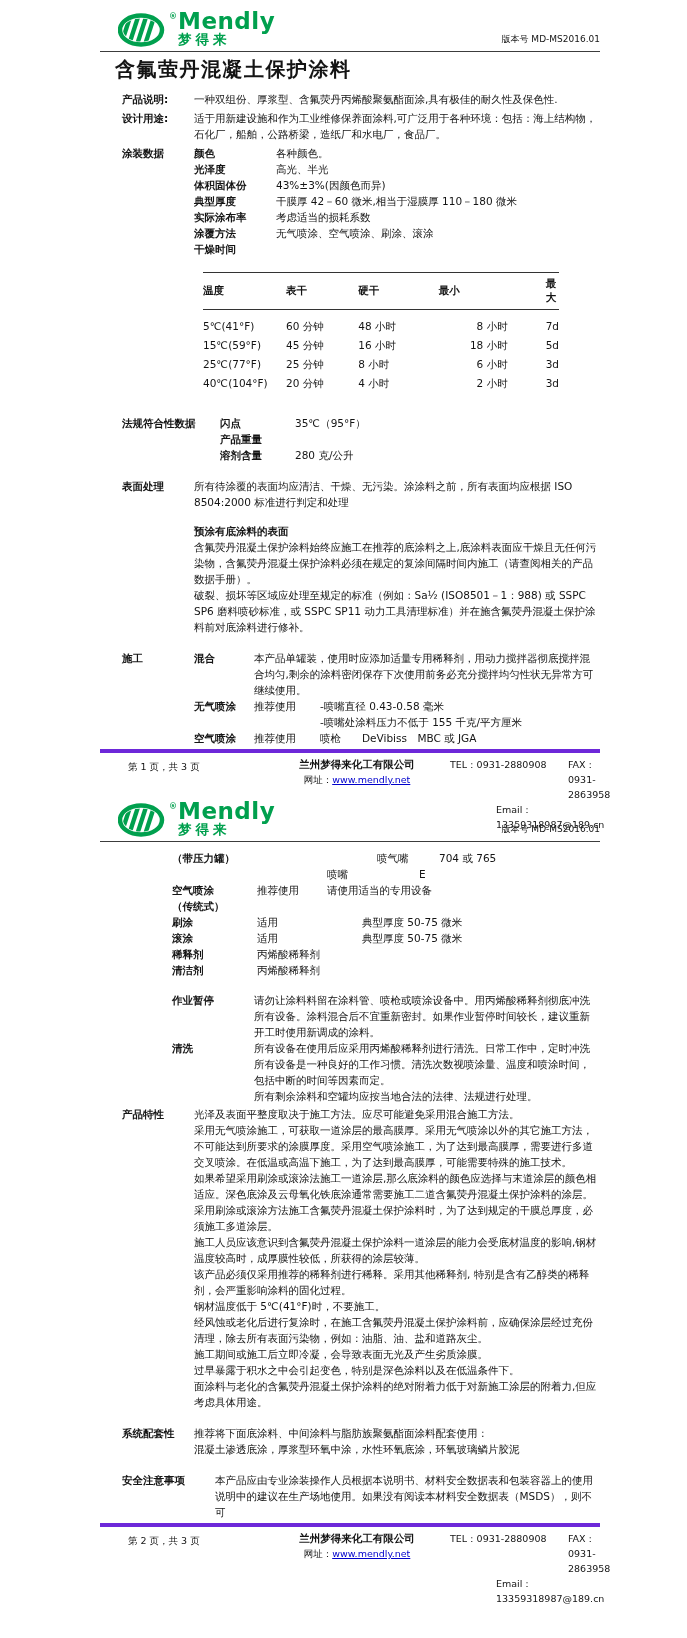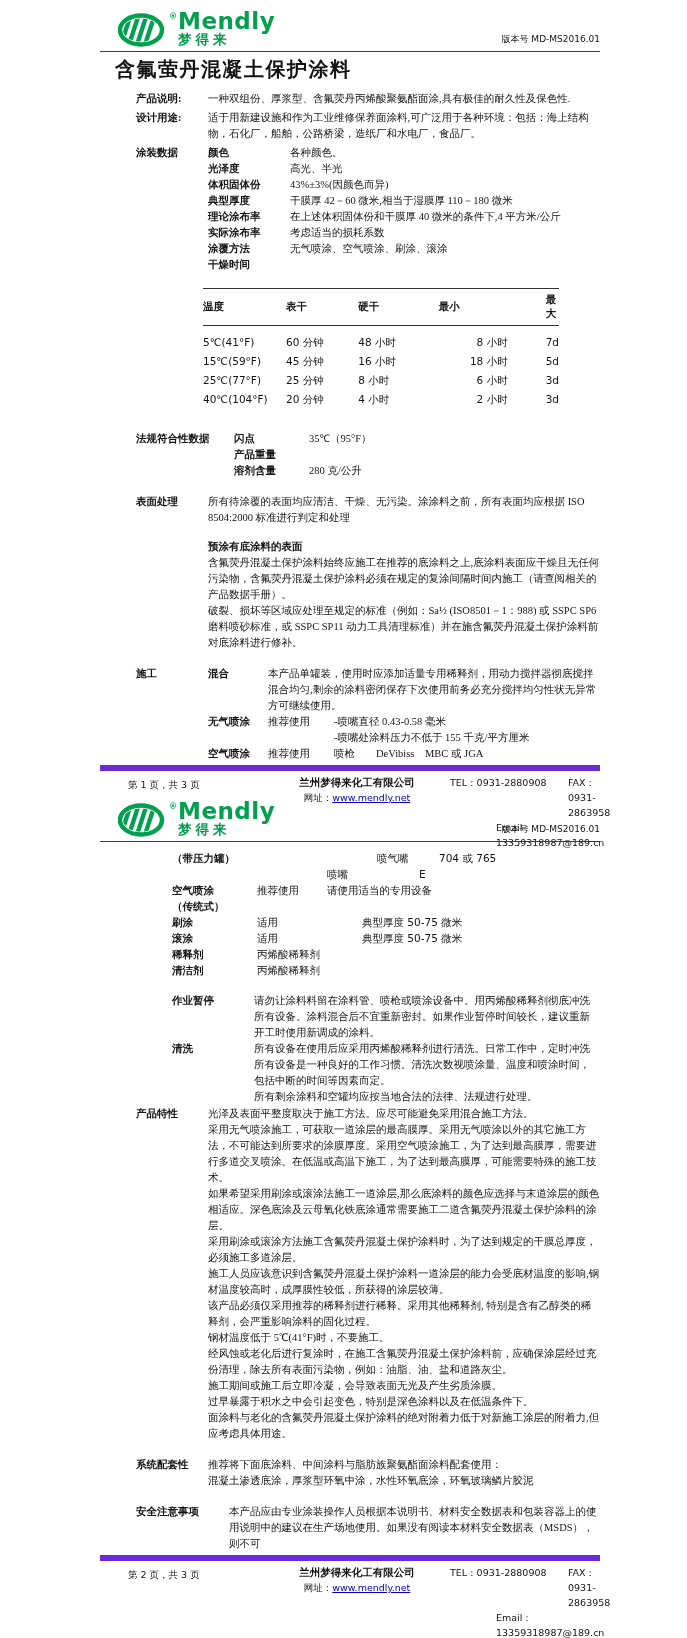--- a/index.html
+++ b/index.html
@@ -17,21 +17,21 @@
   .reg { color:#00A04E; font-size:8px; font-weight:bold; margin:-1px 1px 0 1px; }
   .logo-texts { margin-top:1px; }
   .logo-en { font-size:23px; font-weight:bold; color:#00A04E; line-height:21px; letter-spacing:0.5px; }
   .logo-cn { font-size:13.5px; font-weight:bold; color:#00A04E; line-height:15px; letter-spacing:4px; }
   .version { font-size:9px; padding-bottom:1px; white-space:nowrap; }
   .rule { border-top:1.5px solid #3c3c3c; height:0; }
 
   .title { font-size:20px; font-weight:bold; letter-spacing:1.5px; margin:9px 0 14px 15px; }
 
   
-  .sec { display:flex; margin:0 0 3px 36px;font-family:Liberation Serif, serif; }
+  .sec { display:flex; margin:0 0 3px 22px; }
   .sec.gap { margin-top:12px; }
   .sec-label { flex:none; width:72px; font-weight:bold; }
   .sec-label.wide  { width:98px; }
   .sec-label.xwide { width:93px; }
   .sec-body { flex:1; min-width:0; }
   .kv { display:flex; }
   .kv .k  { flex:none; width:82px; font-weight:bold; }
   .kv .k2 { flex:none; width:66px; }
   .kv .v  { flex:1; min-width:0; }
   .v.right { text-align:right; }
@@ -58,21 +58,21 @@
   .r3 { display:flex; }
   .r3 span { display:block; }
   .c205 { flex:none; width:205px; } .c155 { flex:none; width:155px; }
   .c92  { flex:none; width:92px; }  .c85  { flex:none; width:85px; }
   .c105 { flex:none; width:105px; } .c70  { flex:none; width:70px; }
   .c62  { flex:none; width:62px; }
   .bold { font-weight:bold; }
   .mt8 { margin-top:12px; }
 
   
-  .footer { margin-top:auto; border-top:6px solid #6d28d9; padding-top:4px;
+  .footer { margin-top:auto; border-top:4px solid #6d28d9; padding-top:4px;
             font-size:9.5px; line-height:15px; }
   .page1 .footer { padding-bottom:8px; } .page2 .footer { padding-bottom:55px; }
   .f-row { display:flex; }
   .f-page { flex:none; width:150px; padding-left:28px; padding-top:2px; }
   .f-mid { flex:none; width:158px; text-align:center; }
   .f-mid .company { font-weight:bold; font-size:10.5px; white-space:nowrap; }
   .f-right { flex:1; padding-left:14px; }
   .f-line1 { display:flex; }
   .f-line1 .tel { flex:none; width:118px; }
   .f-line2 { padding-left:46px; }
@@ -134,24 +134,20 @@
         </div>
       <div class="kv">
         <span class="k">体积固体份</span>
         <span class="v">43%±3%(因颜色而异)</span>
         </div>
       <div class="kv">
         <span class="k">典型厚度</span>
         <span class="v">干膜厚 42－60 微米,相当于湿膜厚 110－180 微米</span>
         </div>
       <div class="kv">
-        <span class="k">理论涂布率</span>
-        <span class="v">在上述体积固体份和干膜厚 40 微米的条件下,4 平方米/公斤</span>
-        </div>
-      <div class="kv">
         <span class="k">实际涂布率</span>
         <span class="v">考虑适当的损耗系数</span>
         </div>
       <div class="kv">
         <span class="k">涂覆方法</span>
         <span class="v">无气喷涂、空气喷涂、刷涂、滚涂</span>
         </div>
       <div class="kv">
         <span class="k">干燥时间</span>
         </div>

